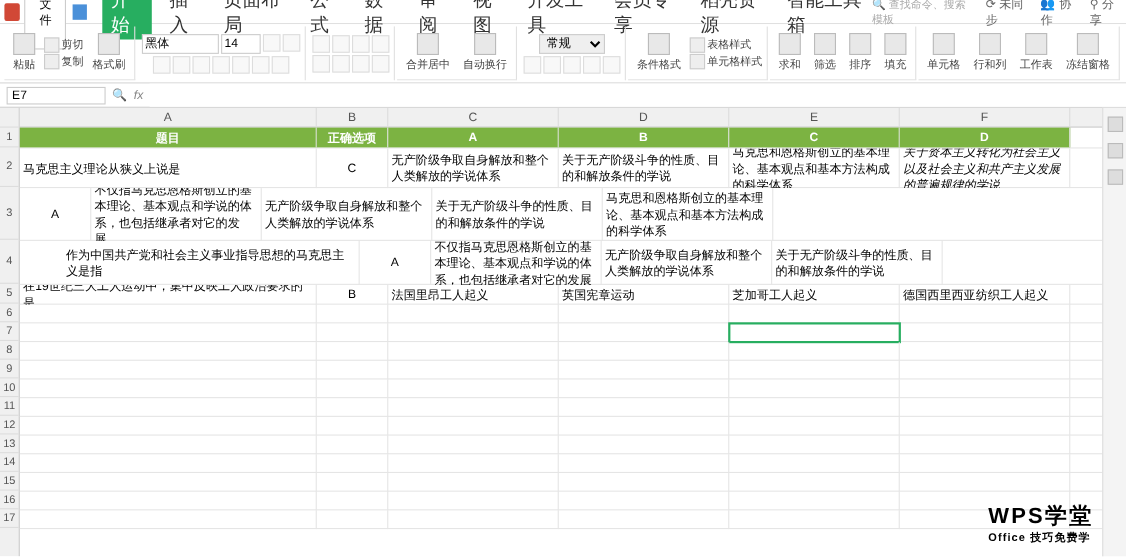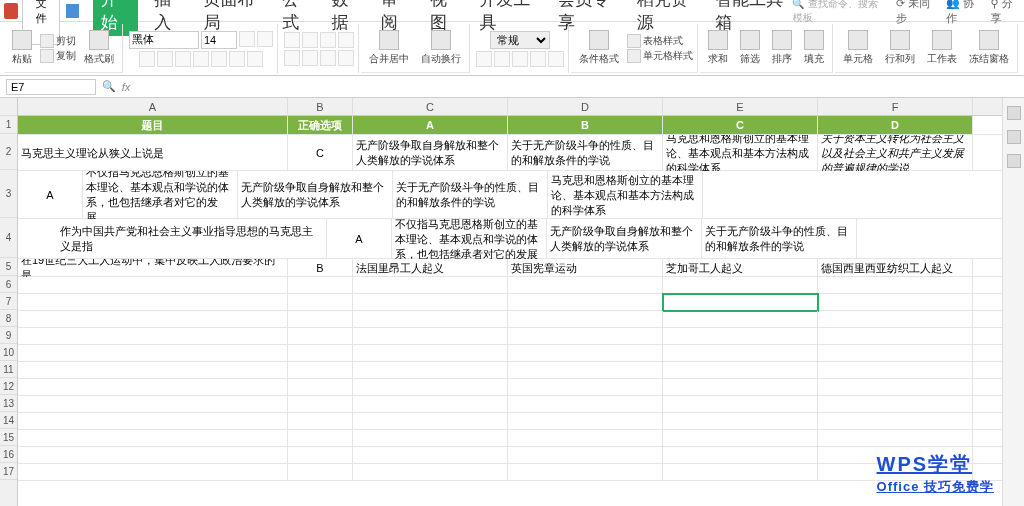--- a/index.html
+++ b/index.html
@@ -57,22 +57,22 @@
 .c-c { width: 155px; }
 .c-d { width: 155px; }
 .c-e { width: 155px; }
 .c-f { width: 155px; }
 
 
 .side-panel { position: absolute; right: 0; top: 98px; width: 22px; height: 408px; background: #f4f4f4; border-left: 1px solid #ddd; display: flex; flex-direction: column; align-items: center; gap: 10px; padding-top: 8px; }
 .side-panel .sp { width: 14px; height: 14px; background: #ddd; border: 1px solid #bbb; cursor: pointer; }
 
 
-.watermark { position: absolute; right: 30px; bottom: 10px; color: #1d4ed8; font-size: 20px; font-weight: bold; letter-spacing: 2px; text-decoration: underline; }
-.watermark .sub { font-size: 13px; display: block; letter-spacing: 1px; }
+.watermark { position: absolute; right: 30px; bottom: 10px; color: #000000; font-size: 20px; font-weight: bold; letter-spacing: 2px; }
+.watermark .sub { font-size: 10px; display: block; letter-spacing: 1px; }
 </style>
 </head>
 <body>
 
 <div class="menubar">
   <div class="logo"></div>
   <button class="file-btn">文件</button>
   <div class="doc-icon"></div>
   <div class="tabs">
     <span class="tab active">开始</span>

